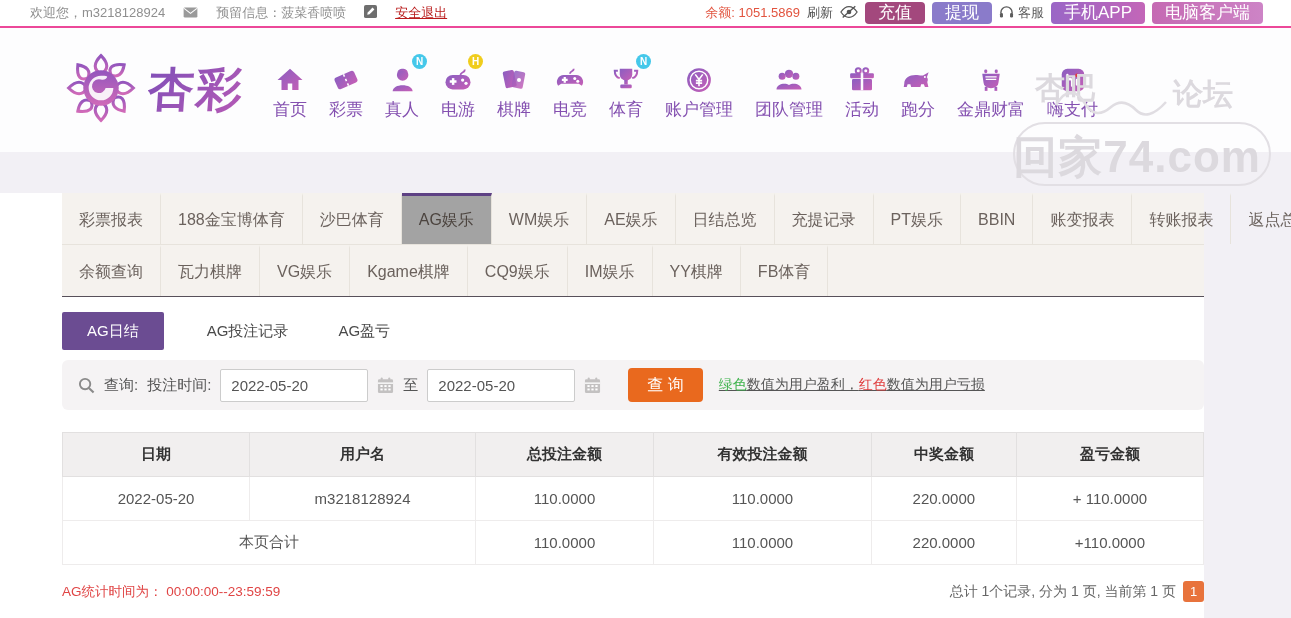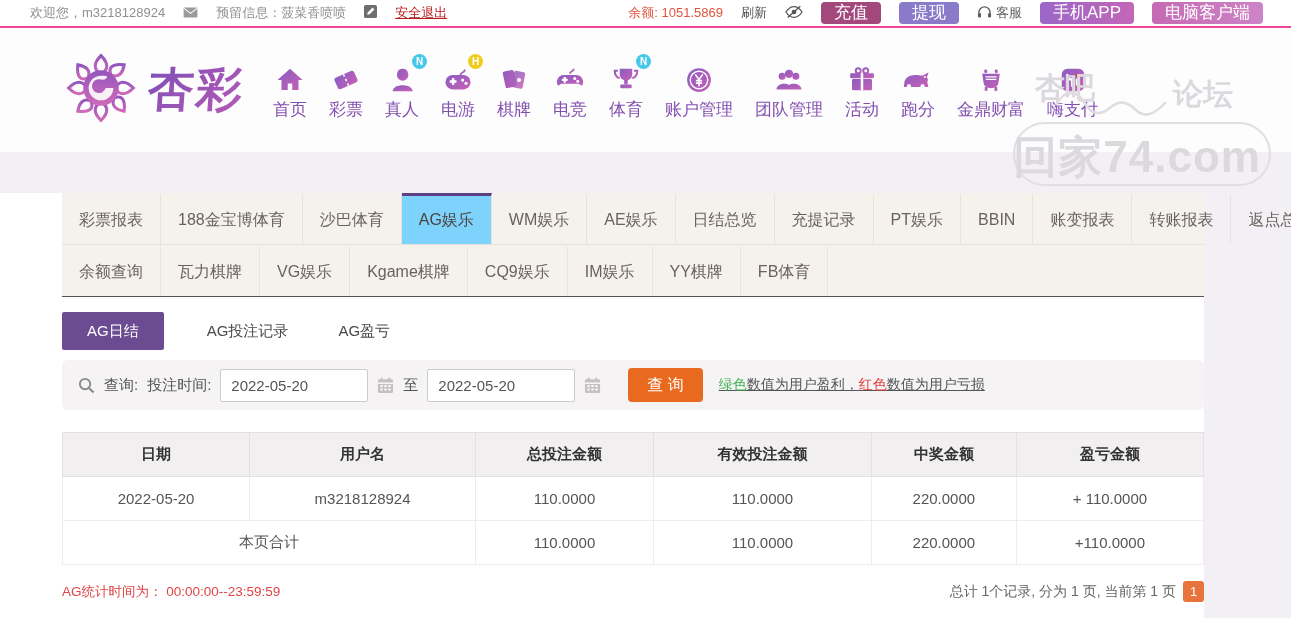--- a/index.html
+++ b/index.html
@@ -3,21 +3,21 @@
 <meta charset="utf-8">
 <style>
   * { margin:0; padding:0; box-sizing:border-box; }
   html,body { width:1291px; height:618px; overflow:hidden; }
   body { font-family:"Liberation Sans","DejaVu Sans",sans-serif; background:#f2f0f5; color:#555; }
 
   
   .topbar { height:28px; background:#fff; border-bottom:2px solid #ec4899; display:flex; align-items:center; justify-content:space-between; padding:0 28px 0 30px; font-size:13px; color:#8f8f8f; }
   .tb-left, .tb-right { display:flex; align-items:center; }
   .tb-left > * { margin-right:18px; }
-  .tb-right > * { margin-left:18px; }
+  .tb-right > * { margin-left:7px; }
   .logout { color:#b91c1c; text-decoration:underline; cursor:pointer; }
   .balance { color:#e2543f; }
   .refresh { color:#4d4d4d; cursor:pointer;font-family:Liberation Mono, monospace; }
   .tb-btn { color:#fff; border:none; border-radius:4px; padding:3px 13px; font-size:17px; cursor:pointer; line-height:16px; }
   .btn-recharge { background:#a3487d; }
   .btn-withdraw { background:#8a7bca; }
   .btn-app { background:linear-gradient(90deg,#9a66c6,#c366b8); }
   .btn-pc  { background:linear-gradient(90deg,#c express56ab3,#cd84c6); background:linear-gradient(90deg,#c56ab3,#cd84c6); }
   .service { color:#5c5c5c; display:flex; align-items:center; gap:4px; }
   .ic { display:inline-block; vertical-align:middle; }
@@ -45,21 +45,21 @@
 
   
   .page { width:1204px; background:#fff; min-height:466px; }
   .content { margin-left:62px; width:1142px;margin-top:41px; }
 
   
   .tabs-box { background:#f5f2ee; border-bottom:1px solid #57505a; }
   .tabrow { display:flex; }
   .tabrow-1 { border-bottom:1px solid #e7e3dc; }
   .tab { line-height:48px; height:51px; padding:0 17px; font-size:16px; color:#6b625d; border-right:1px solid #e7e3dc; border-top:3px solid transparent; cursor:pointer; white-space:nowrap; }
-  .tab.active { background:#7dd3fc; border-top:3px solid #5e4184; color:#4c443f; }
+  .tab.active { background:#a3a3a3; border-top:3px solid #5e4184; color:#4c443f; }
 
   
   .subtabs { display:flex; align-items:center; margin-top:15px; }
   .subtab { font-size:15px; color:#4a4a4a; padding:0 25px; height:38px; line-height:38px; cursor:pointer; }
   .subtab.active { background:#6b4c92; color:#fff; border-radius:2px; margin-right:18px; }
 
   
   .search-panel { margin-top:10px; background:#f5f3f4; border-radius:6px; height:50px; display:flex; align-items:center; padding:0 16px; font-size:15px; color:#555; }
   .search-panel > * { margin-right:9px; }
   .date-input { width:148px; height:33px; border:1px solid #ccc; border-radius:2px; padding:0 10px; font-size:15px; color:#555; font-family:inherit; background:#fff; }

